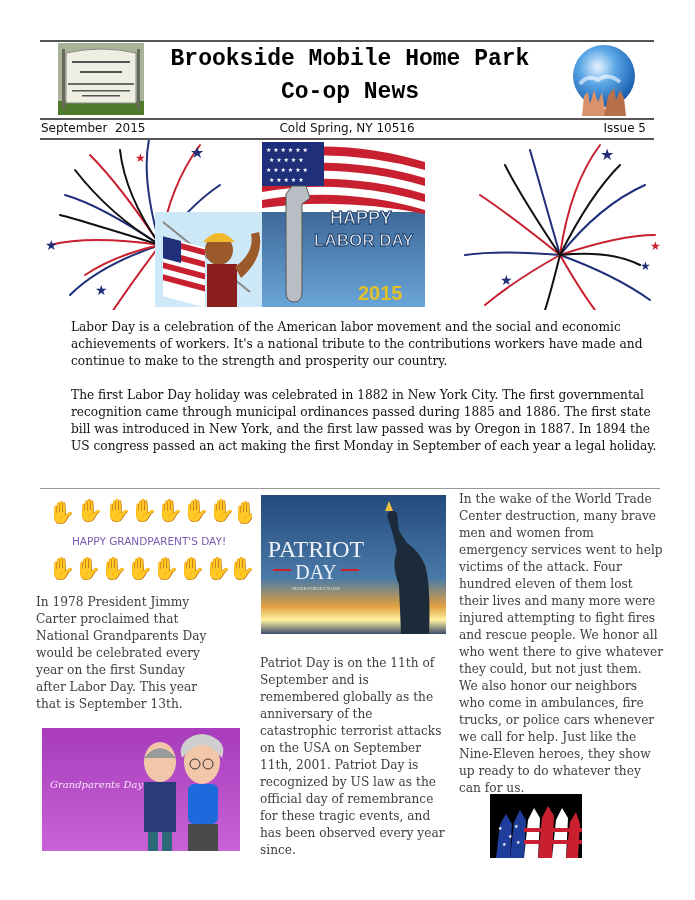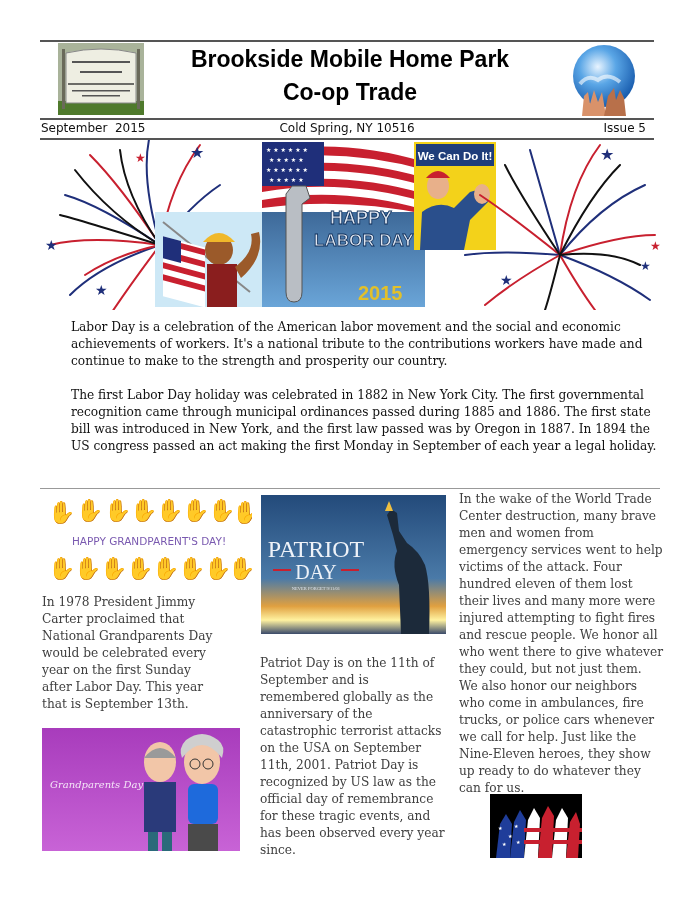--- a/index.html
+++ b/index.html
@@ -1,20 +1,20 @@
 <!DOCTYPE html>
 <html><head>
 <meta charset="utf-8">
 <style>
   html, body { margin: 0; padding: 0; background: #ffffff; }
   body { width: 695px; height: 900px; position: relative; overflow: hidden;
          font-family: "DejaVu Serif", serif; color: #111; }
   .abs { position: absolute; }
   .rule { position: absolute; left: 40px; width: 614px; background: #555; }
-  .title-text { font-family: Liberation Sans, sans-serif; font-weight: bold;
+  .title-text { font-family: Liberation Mono, monospace; font-weight: bold;
                 font-size: 23px; color: #000; text-align: center; width: 100%; }
   .mast-bar { font-family: "DejaVu Sans", sans-serif; font-size: 12px; color: #111; }
   .body-text { font-family: "DejaVu Serif", serif; font-size: 12.2px; line-height: 17px; color: #111; margin-left: 27px; }
   .col-text  { font-family: "DejaVu Serif", serif; font-size: 12.2px; line-height: 17px; color: #404040; }
   svg { display: block; }
 </style>
 </head>
 <body>
 
 <div class="rule" style="top:40px;height:2px;"></div>
@@ -29,21 +29,21 @@
     <rect x="14" y="18" width="58" height="2" fill="#555"></rect>
     <rect x="22" y="28" width="42" height="2" fill="#555"></rect>
     <rect x="10" y="40" width="66" height="2" fill="#333" opacity="0.7"></rect>
     <rect x="14" y="47" width="58" height="1.5" fill="#555"></rect>
     <rect x="24" y="52" width="38" height="1.5" fill="#555"></rect>
   </svg>
 </div>
 
 <div class="abs" style="left:150px;top:44px;width:400px;">
   <div class="title-text" style="line-height:30px;">Brookside Mobile Home Park</div>
-  <div class="title-text" style="line-height:36px;">Co-op Trade</div>
+  <div class="title-text" style="line-height:36px;">Co-op News</div>
 </div>
 
 <div class="abs" style="left:568px;top:44px;width:72px;height:72px;">
   <svg width="72" height="72" viewBox="0 0 72 72">
     <defs>
       <radialGradient id="globeG" cx="40%" cy="35%" r="65%">
         <stop offset="0%" stop-color="#e8f4ff"></stop>
         <stop offset="45%" stop-color="#5aa6e6"></stop>
         <stop offset="100%" stop-color="#1b5fb0"></stop>
       </radialGradient>
@@ -128,31 +128,20 @@
         <text x="4" y="30">★ ★ ★ ★ ★ ★</text>
         <text x="7" y="40">★ ★ ★ ★ ★</text>
       </g>
       <path d="M24 52 L30 44 L44 44 L48 56 L40 62 L40 150 Q40 160 32 160 Q24 160 24 150 L24 62 Z" fill="#b9bec4" stroke="#555" stroke-width="1"></path>
       <text x="68" y="82" font-family="Liberation Sans, sans-serif" font-weight="bold" font-size="18" fill="#dfe6f0" stroke="#0c2b57" stroke-width="0.8">HAPPY</text>
       <text x="52" y="104" font-family="Liberation Sans, sans-serif" font-weight="bold" font-size="17" fill="#dfe6f0" stroke="#0c2b57" stroke-width="0.8">LABOR DAY</text>
       <text x="96" y="158" font-family="Liberation Sans, sans-serif" font-weight="bold" font-size="20" fill="#e2c02a">2015</text>
     </svg>
   </div>
 
-  <div class="abs" style="left:374px;top:2px;width:82px;height:108px;">
-    <svg width="82" height="108" viewBox="0 0 82 108">
-      <rect width="82" height="108" fill="#f3d21a"></rect>
-      <rect x="2" y="2" width="78" height="22" fill="#1f3d7a"></rect>
-      <text x="41" y="18" text-anchor="middle" font-family="Liberation Sans, sans-serif" font-weight="bold" font-size="11.5" fill="#ffffff">We Can Do It!</text>
-      <ellipse cx="24" cy="44" rx="11" ry="13" fill="#e8b08a"></ellipse>
-      <path d="M12 36 Q24 22 36 36" fill="#c8202f"></path>
-      <path d="M6 108 L8 70 Q24 58 40 66 L56 50 L70 46 L74 60 L56 78 L50 108 Z" fill="#2a4f8c"></path>
-      <ellipse cx="68" cy="52" rx="8" ry="10" fill="#e8b08a"></ellipse>
-    </svg>
-  </div>
 
   <div class="abs" style="left:420px;top:0;width:200px;height:170px;">
     <svg width="200" height="170" viewBox="0 0 200 170">
       <g transform="translate(100,115)" stroke-width="2" fill="none" stroke-linecap="round">
         <path d="M0 0 Q-20 -70 -30 -105" stroke="#1f2f7a"></path>
         <path d="M0 0 Q10 -70 40 -110" stroke="#c8202f"></path>
         <path d="M0 0 Q40 -50 85 -70" stroke="#1f2f7a"></path>
         <path d="M0 0 Q60 -20 95 -20" stroke="#c8202f"></path>
         <path d="M0 0 Q55 20 90 45" stroke="#1f2f7a"></path>
         <path d="M0 0 Q20 35 35 55" stroke="#c8202f"></path>
@@ -195,21 +184,21 @@
       <text x="28" y="82" fill="#e8742a">✋</text>
       <text x="54" y="82" fill="#d0207a">✋</text>
       <text x="80" y="82" fill="#b02aa0">✋</text>
       <text x="106" y="82" fill="#4a3fa0">✋</text>
       <text x="132" y="82" fill="#2a7ac8">✋</text>
       <text x="158" y="82" fill="#d02a4a">✋</text>
       <text x="182" y="82" fill="#2aa04a">✋</text>
     </g>
   </svg>
 </div>
-<div class="abs col-text" style="left:42px;top:594px;width:178px;">In 1978 President Jimmy Carter proclaimed that National Grandparents Day would be celebrated every year on the first Sunday after Labor Day. This year that is September 13th.</div>
+<div class="abs col-text" style="left:36px;top:594px;width:178px;">In 1978 President Jimmy Carter proclaimed that National Grandparents Day would be celebrated every year on the first Sunday after Labor Day. This year that is September 13th.</div>
 
 <div class="abs" style="left:42px;top:728px;width:198px;height:158px;">
   <svg width="198" height="123" viewBox="0 0 198 123">
     <defs>
       <linearGradient id="gpBg" x1="0" y1="0" x2="0" y2="1">
         <stop offset="0%" stop-color="#a83cbc"></stop>
         <stop offset="100%" stop-color="#c863d6"></stop>
       </linearGradient>
     </defs>
     <rect width="198" height="123" fill="url(#gpBg)"></rect>

